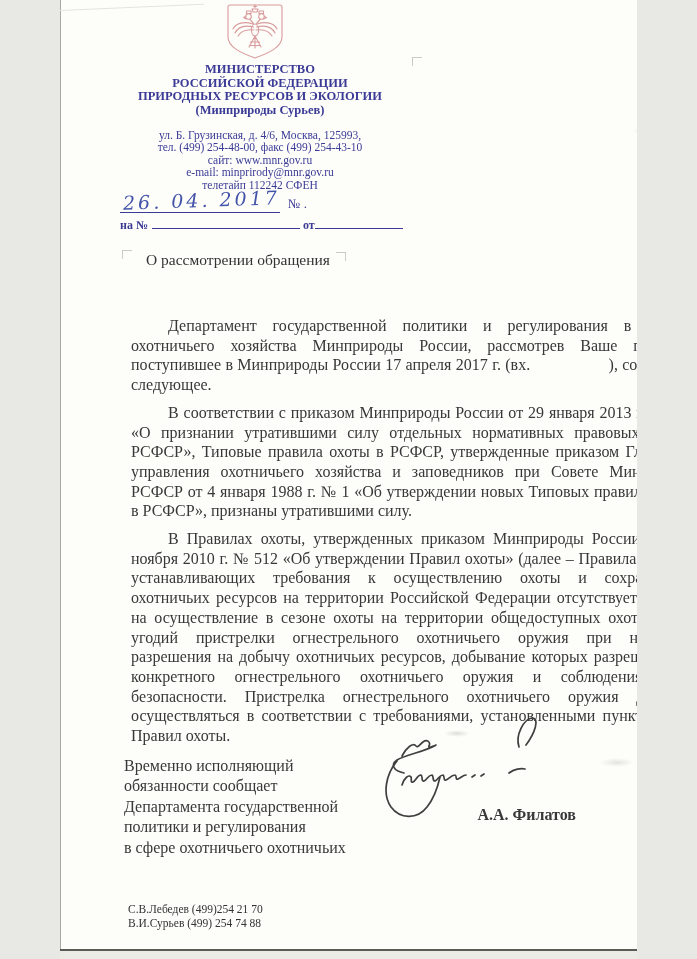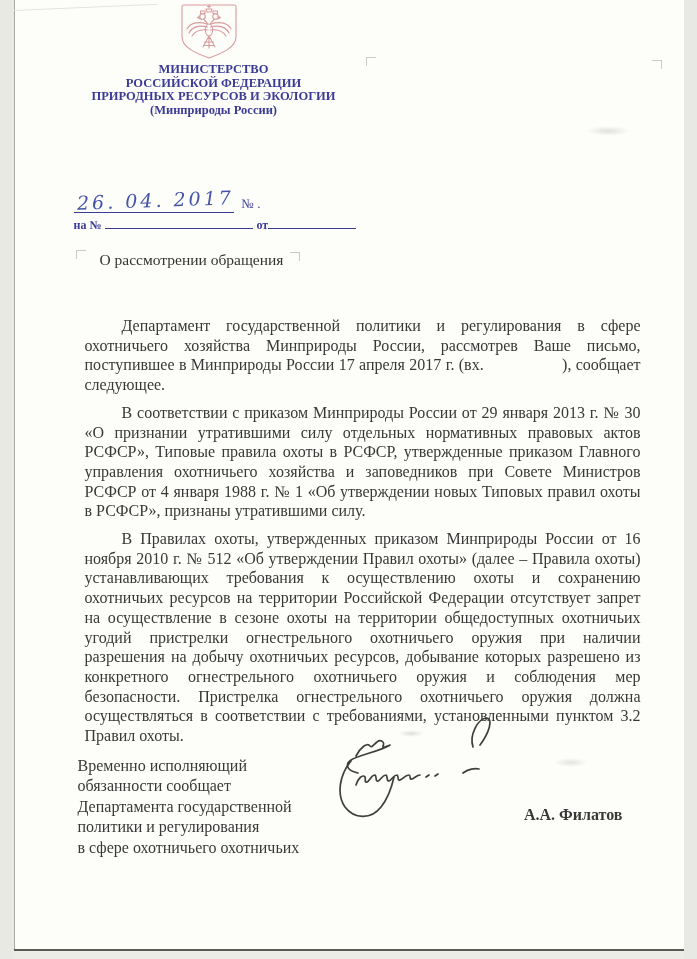--- a/index.html
+++ b/index.html
@@ -1,20 +1,19 @@
 <!DOCTYPE html>
 <html><head>
 <meta charset="utf-8">
 <style>
   html,body{margin:0;padding:0;background:#e8e8e4;}
   .page{
-    position:relative;width:638px;height:959px;margin:0 auto;
+    position:relative;width:577px;height:959px;margin:0 auto;
     background:#fdfdfa;overflow:hidden;
     font-family:"Liberation Serif","DejaVu Serif",serif;
-    padding-left:32px;
   }
   
   .edge-left{position:absolute;left:0;top:0;width:1px;height:100%;background:#a8a8a0;}
   .edge-right{position:absolute;left:690px;top:0;width:1px;height:100%;background:#e2e2c6;}
   .edge-top{position:absolute;left:-6px;top:7px;width:150px;height:1px;background:#e4e4de;transform:rotate(-2.5deg);}
   .edge-bottom{position:absolute;left:0;top:949px;width:100%;height:2px;background:#5b5b55;}
   .edge-below{position:absolute;left:0;top:951px;width:100%;height:8px;background:#ecece7;}
   .smudge{position:absolute;border-radius:50%;}
   .smudge.s1{left:572px;top:126px;width:44px;height:10px;background:radial-gradient(ellipse,rgba(150,150,140,.28),transparent 70%);}
   .smudge.s2{left:540px;top:758px;width:34px;height:9px;background:radial-gradient(ellipse,rgba(150,150,140,.25),transparent 70%);}
@@ -87,23 +86,30 @@
       <path d="M33,22 C42,19 50,21 53,27 M32.5,25 C41,23 48,25 51,31 M32,28 C39,27 45,29 48,34"></path>
       <ellipse cx="31" cy="28" rx="3.6" ry="6"></ellipse>
       <path d="M31,34 L25,45 M31,34 L37,45 M31,34 V46 M26.5,40 H35.5 M25.5,43.5 H36.5"></path>
     </g>
   </svg>
 
   <div class="ministry">
     <div>МИНИСТЕРСТВО</div>
     <div>РОССИЙСКОЙ ФЕДЕРАЦИИ</div>
     <div>ПРИРОДНЫХ РЕСУРСОВ И ЭКОЛОГИИ</div>
-    <div>(Минприроды России)</div>
+    <div>(Минприроды Сурьев)</div>
   </div>
 
+  <div class="address">
+    <div>ул. Б. Грузинская, д. 4/6, Москва, 125993,</div>
+    <div>тел. (499) 254-48-00, факс (499) 254-43-10</div>
+    <div>сайт: www.mnr.gov.ru</div>
+    <div>e-mail: minprirody@mnr.gov.ru</div>
+    <div>телетайп 112242 СФЕН</div>
+  </div>
 
   <div class="date-row">
     <span class="hand-date">26. 04. 2017</span>
     <span class="date-line"></span>
     <span class="num-label">№ .</span>
   </div>
   <div class="ref-row2">
     <span>на №</span><span class="uline w1"></span>
     <span>от</span><span class="uline w2"></span>
   </div>
@@ -134,14 +140,18 @@
       <path d="M141,49 C137,37 146,21 154,20 C162,20 157,35 148,47"></path>
       <path d="M131,75 C136,71 143,70 147,71"></path>
       <path d="M24,58 C28,50 35,44 38,48 C40,50 41,47 45,44 C49,41 53,44 51,48 C50,51 55,48 58,47 C49,53 27,57 19,62 C12,67 16,73 26,75"></path>
       <path d="M24,87 C26,80 31,76 33,79 C34,81 32,85 35,84 C38,83 39,77 43,77 C45,78 43,84 46,83 C49,82 50,77 54,77 C56,78 54,83 57,83 C60,82 61,77 65,77 C67,78 65,83 68,82 C71,81 73,77 77,77 C79,77 77,82 80,81 C83,80 85,77 88,77 M94,79 L97,77 M103,78 L106,76"></path>
       <path d="M19,63 C8,76 4,96 13,109 C22,121 39,122 49,109 C57,99 60,88 62,79"></path>
     </g>
   </svg>
 
   <div class="sig-name">А.А. Филатов</div>
 
+  <div class="footer">
+    <div>С.В.Лебедев (499)254 21 70</div>
+    <div>В.И.Сурьев  (499) 254 74 88</div>
+  </div>
 
 </div>
 
 </body></html>

